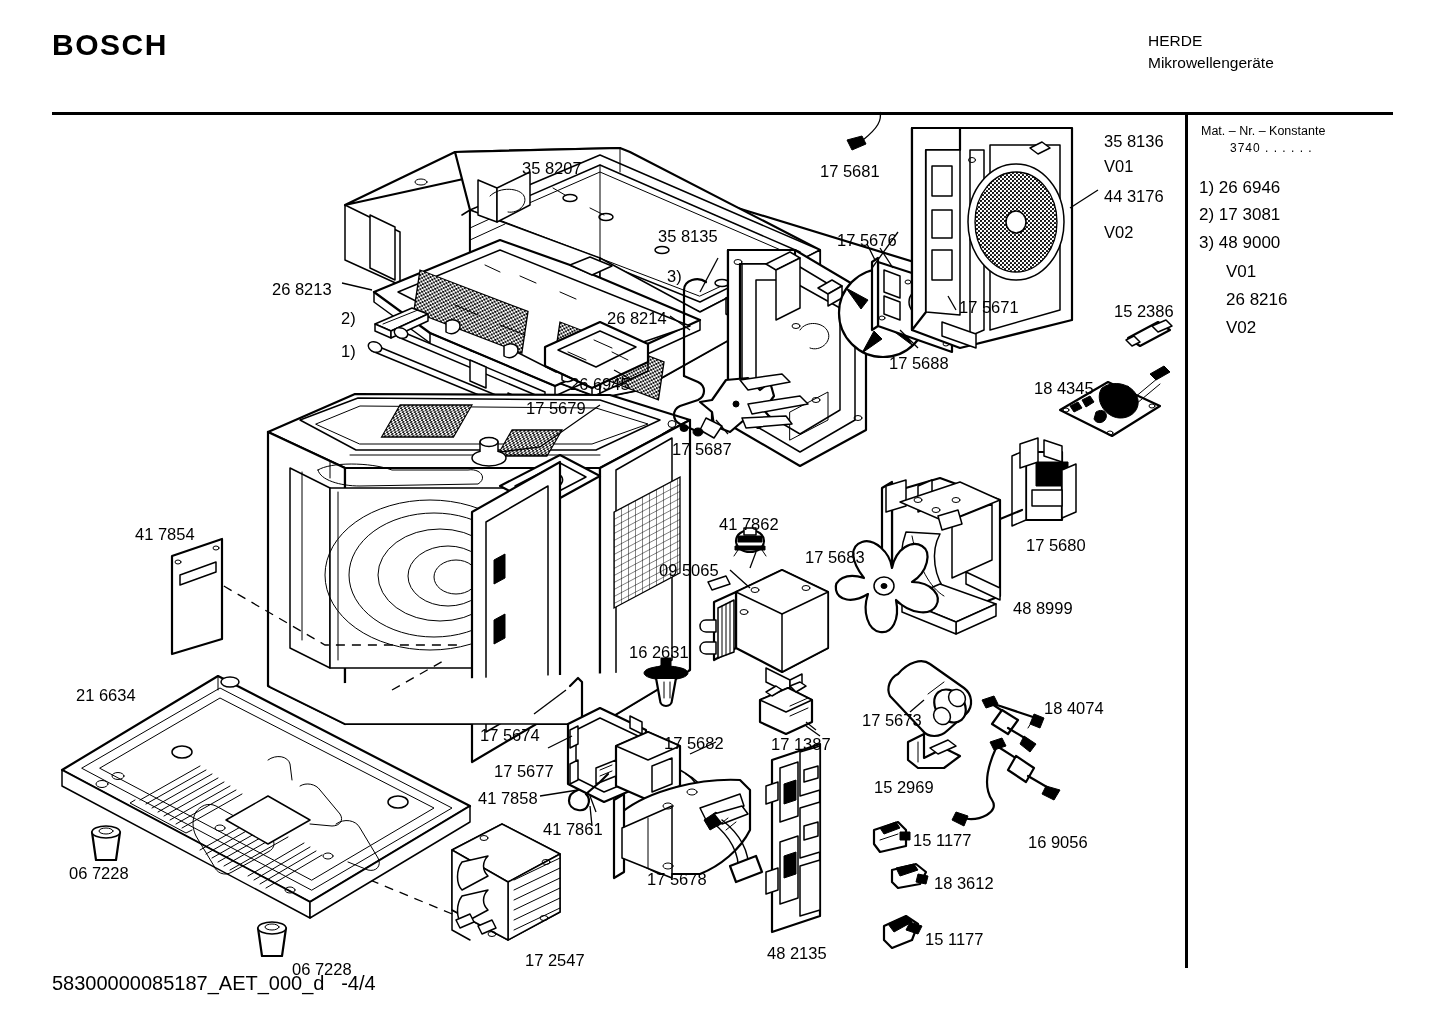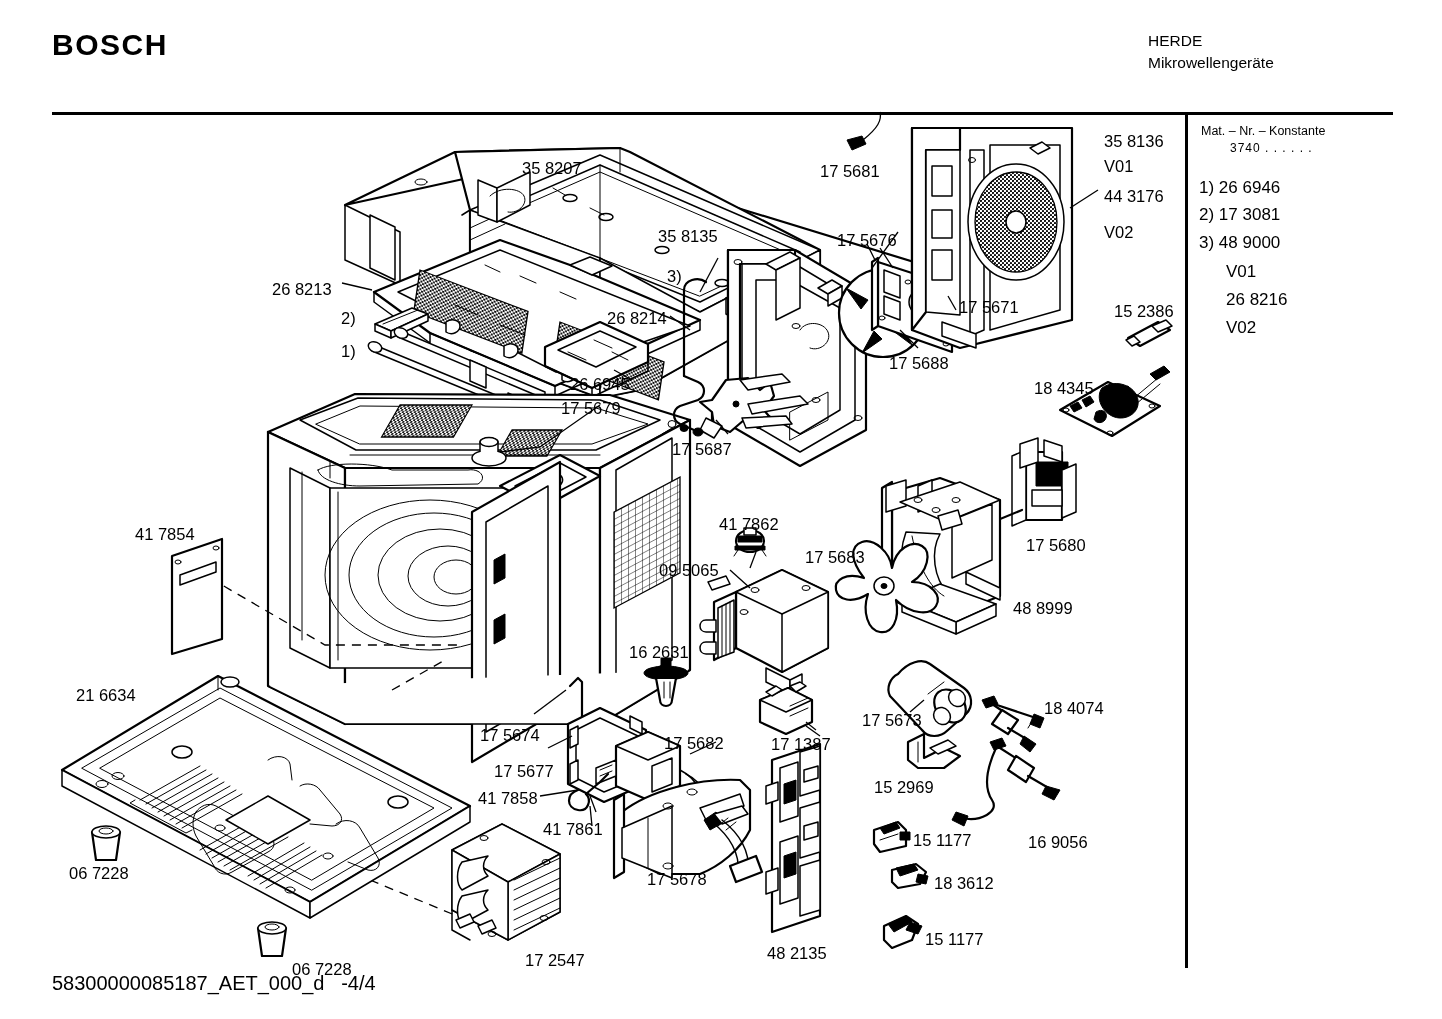--- a/index.html
+++ b/index.html
@@ -612,21 +612,21 @@
   </div>
 
   <div id="labels-layer">
       <div class="lbl" style="left: 522px; top: 160px;">35 8207</div>
       <div class="lbl" style="left: 272px; top: 281px;">26 8213</div>
       <div class="lbl" style="left: 341px; top: 310px;">2)</div>
       <div class="lbl" style="left: 341px; top: 343px;">1)</div>
       <div class="lbl" style="left: 607px; top: 310px;">26 8214</div>
       <div class="lbl" style="left: 667px; top: 268px;">3)</div>
       <div class="lbl" style="left: 570px; top: 376px;">26 6945</div>
-      <div class="lbl" style="left: 561px; top: 400px;">17 5679</div>
+      <div class="lbl" style="left: 526px; top: 400px;">17 5679</div>
       <div class="lbl" style="left: 658px; top: 228px;">35 8135</div>
       <div class="lbl" style="left: 672px; top: 441px;">17 5687</div>
       <div class="lbl" style="left: 837px; top: 232px;">17 5676</div>
       <div class="lbl" style="left: 959px; top: 299px;">17 5671</div>
       <div class="lbl" style="left: 889px; top: 355px; text-align: center;">17 5688</div>
       <div class="lbl" style="left: 820px; top: 163px;">17 5681</div>
       <div class="lbl" style="left: 1104px; top: 133px;">35 8136</div>
       <div class="lbl" style="left: 1104px; top: 158px;">V01</div>
       <div class="lbl" style="left: 1104px; top: 188px;">44 3176</div>
       <div class="lbl" style="left: 1104px; top: 224px;">V02</div>

